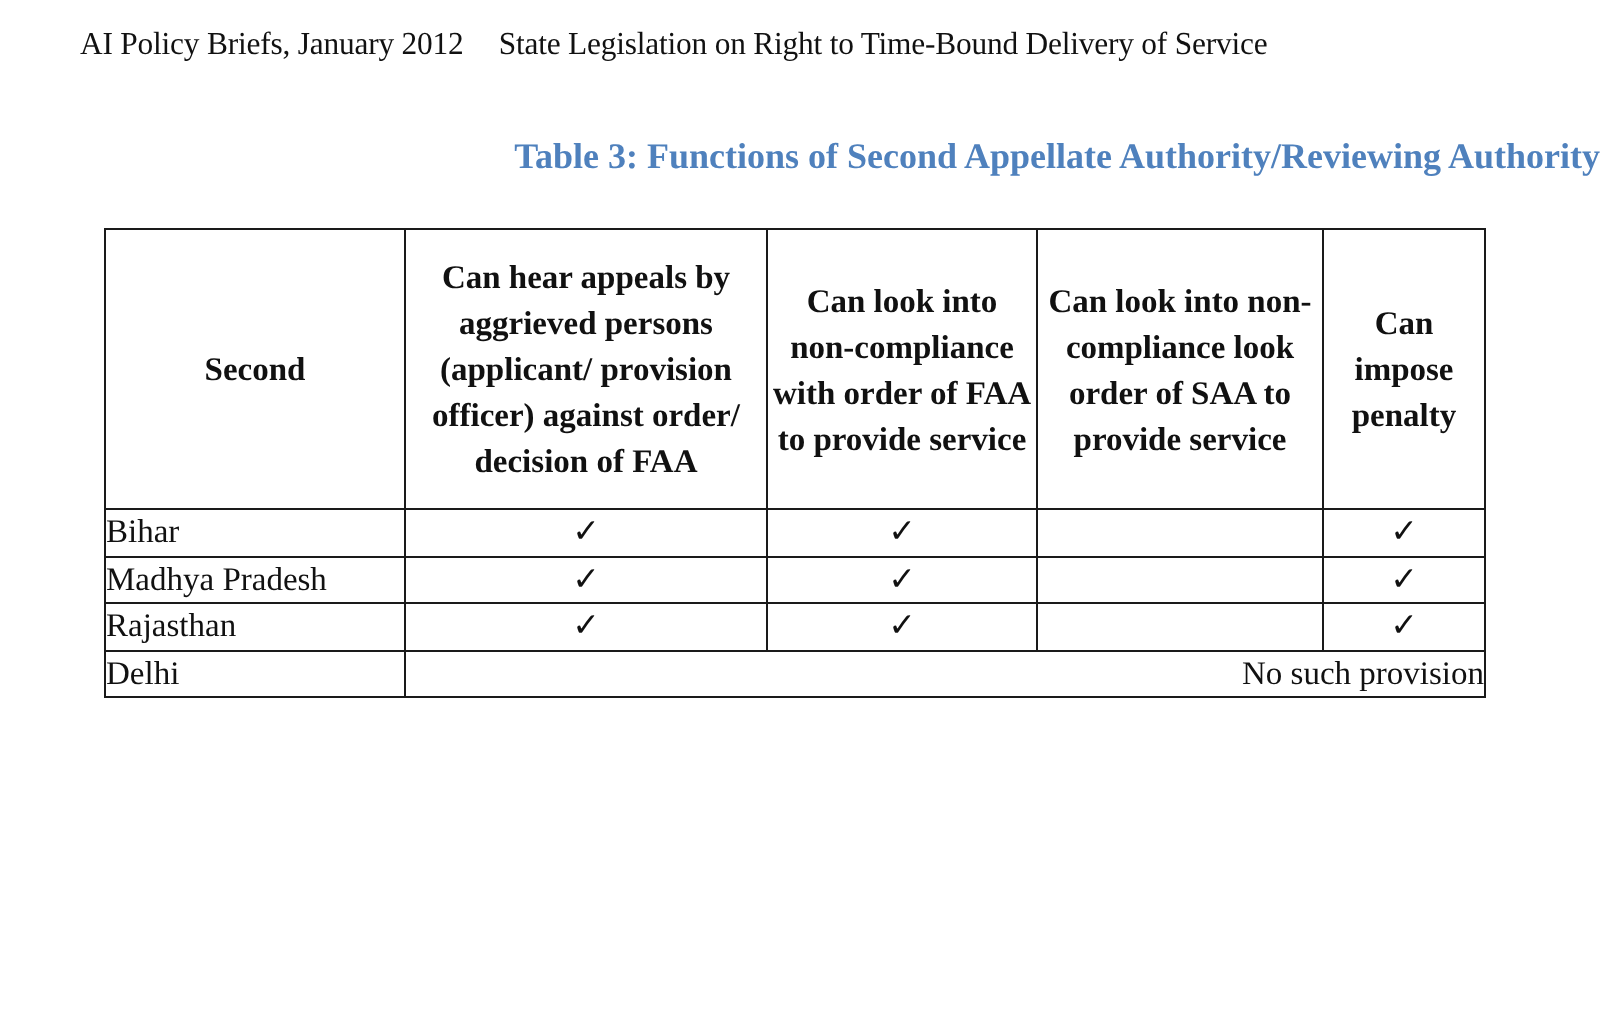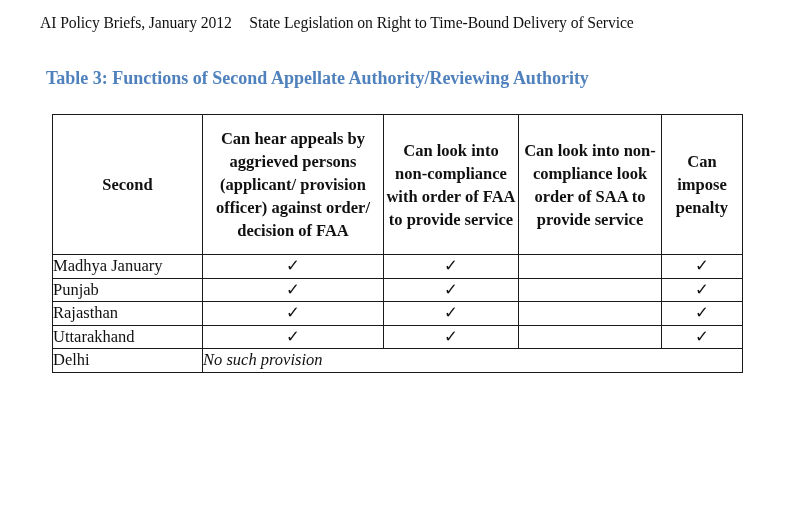--- a/index.html
+++ b/index.html
@@ -25,21 +25,21 @@
       letter-spacing: -0.1px;
       transform: scaleX(0.98);
       transform-origin: left top;
     }
     .running-header .sep { display: inline-block; width: 18px; }
     .table-title {
       position: absolute;
       left: 0;
       width: 800px;
       top: 68px;
-      text-align: left;
+      text-align: right;
       padding-left: 46px;
       box-sizing: border-box;
       font-family: "Liberation Serif", serif;
       font-weight: bold;
       font-size: 18px;
       color: #4f81bd;
       white-space: nowrap;
     }
     table.grid {
       position: absolute;
@@ -74,22 +74,21 @@
       text-align: left;
       white-space: nowrap;
     }
     td.check-cell {
       text-align: center;
       font-family: "DejaVu Sans", sans-serif;
       font-size: 13px;
     }
     td.note-cell {
       padding-left: 6px;
-      text-align: left;
-      font-style: italic;
+      text-align: right;
     }
     col.c0 { width: 150px; }
     col.c1 { width: 181px; }
     col.c2 { width: 135px; }
     col.c3 { width: 143px; }
     col.c4 { width: 81px; }
   </style>
 </head>
 <body>
 
@@ -111,45 +110,38 @@
     <tr>
       <th>Second</th>
       <th>Can hear appeals by aggrieved persons (applicant/ provision officer) against order/ decision of FAA</th>
       <th>Can look into non-compliance with order of FAA to provide service</th>
       <th>Can look into non-compliance look order of SAA to provide service</th>
       <th>Can impose penalty</th>
     </tr>
   </thead>
   <tbody id="table-body">
     <tr>
-      <td class="state-cell">Madhya January</td>
+      <td class="state-cell">Bihar</td>
       <td class="check-cell">✓</td>
       <td class="check-cell">✓</td>
       <td class="check-cell"></td>
       <td class="check-cell">✓</td>
     </tr>
     <tr>
-      <td class="state-cell">Punjab</td>
+      <td class="state-cell">Madhya Pradesh</td>
       <td class="check-cell">✓</td>
       <td class="check-cell">✓</td>
       <td class="check-cell"></td>
       <td class="check-cell">✓</td>
     </tr>
     <tr>
       <td class="state-cell">Rajasthan</td>
       <td class="check-cell">✓</td>
       <td class="check-cell">✓</td>
       <td class="check-cell"></td>
       <td class="check-cell">✓</td>
     </tr>
     <tr>
-      <td class="state-cell">Uttarakhand</td>
-      <td class="check-cell">✓</td>
-      <td class="check-cell">✓</td>
-      <td class="check-cell"></td>
-      <td class="check-cell">✓</td>
-    </tr>
-    <tr>
       <td class="state-cell">Delhi</td>
       <td class="note-cell" colspan="4">No such provision</td>
     </tr>
   </tbody>
 </table>
 
 </body></html>

